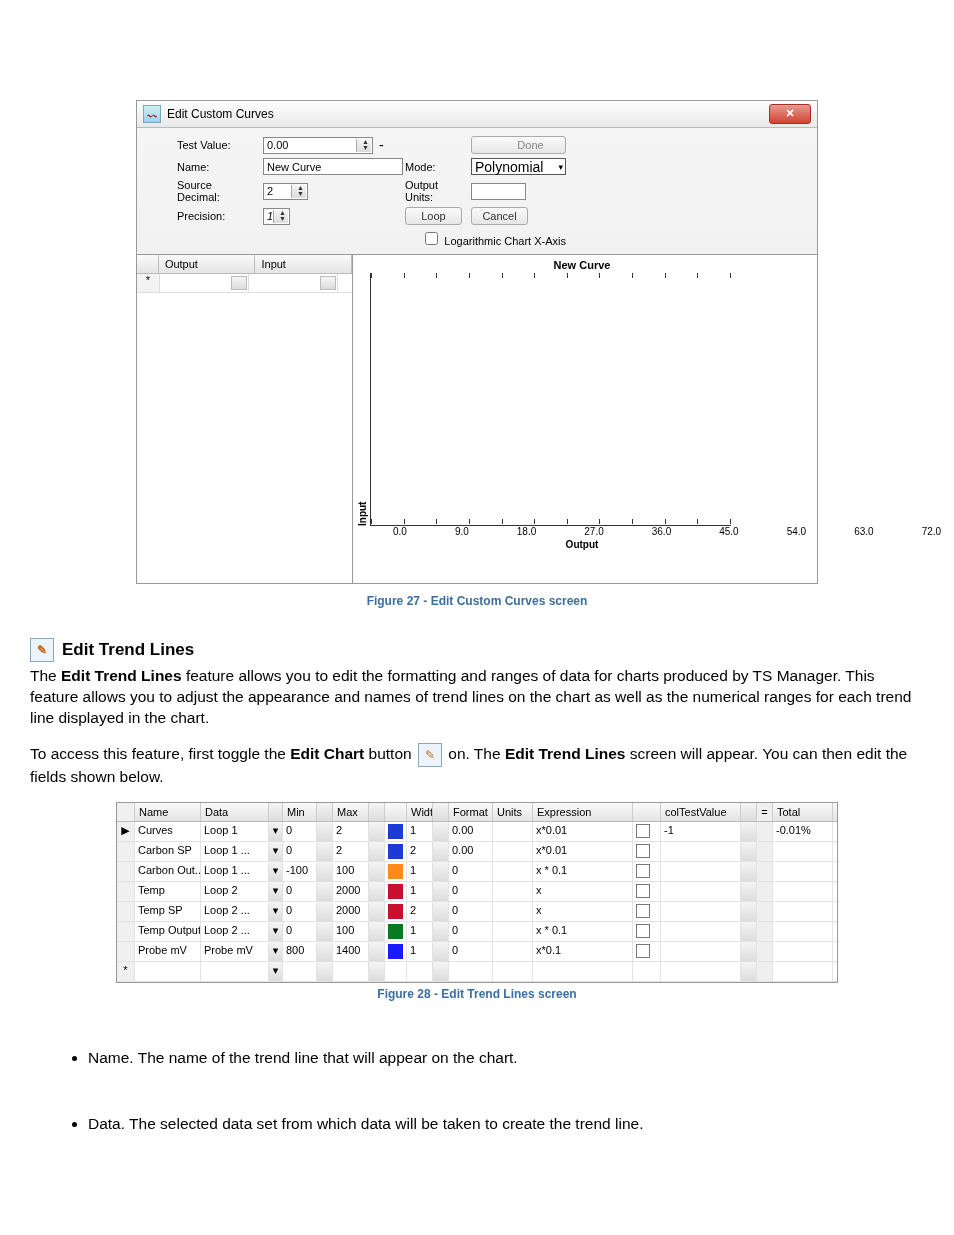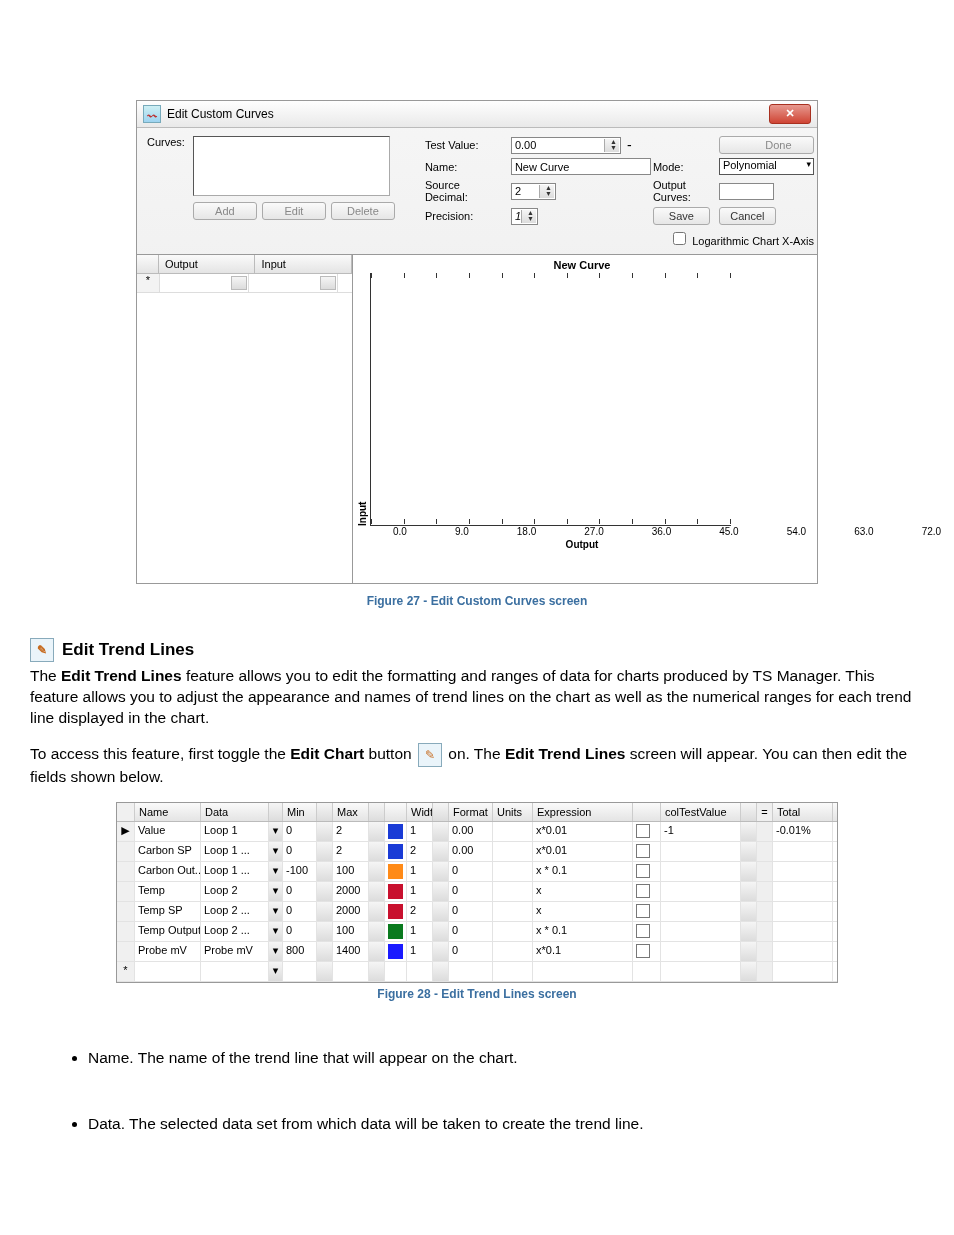--- a/index.html
+++ b/index.html
@@ -122,24 +122,24 @@
     font-size: 7px;
     line-height: 6px;
     color: #333;
     z-index: 1;
   }
   .dropdown {
     height: 17px;
     border: 1px solid #555;
     background: #fff;
     display: flex;
-    align-items: flex-start;
+    align-items: center;
     box-sizing: border-box;
     padding: 0 21px 0 3px;
-    font-size: 11px;
+    font-size: 14px;
     position: relative;
   }
   .dropdown::after {
     content: "▾";
     position: absolute;
     right: 2px;
     font-size: 9px;
   }
   .midrow {
     display: flex;
@@ -345,31 +345,20 @@
 <body>
 
 <div class="panel">
   <div class="titlebar">
     <span class="appicon">〰</span>
     <span>Edit Custom Curves</span>
     <span class="closebtn">✕</span>
   </div>
 
   <div class="upper">
-    <div class="upper-left">
-      <span>Curves:</span>
-      <div>
-        <div class="curves-list"></div>
-        <div class="btnrow">
-          <div class="winbtn">Add</div>
-          <div class="winbtn">Edit</div>
-          <div class="winbtn">Delete</div>
-        </div>
-      </div>
-    </div>
 
     <div class="upper-right">
       <span>Test Value:</span>
       <div class="spinner">
           <span>0.00</span>
           <span class="spinctrl">▲<br>▼</span>
         </div>
       <span style="font-size:14px;">-</span>
       <span></span>
       <div class="winbtn" style="color:#888;width:auto;padding-left:24px;">Done</div>
@@ -382,30 +371,30 @@
       <div class="dropdown">
           <span>Polynomial</span>
         </div>
 
       <span>Source Decimal:</span>
       <div class="spinner" style="width:45px;">
           <span>2</span>
           <span class="spinctrl">▲<br>▼</span>
         </div>
       <span></span>
-      <span style="grid-column:4;">Output Curves:</span>
+      <span style="grid-column:4;">Output Units:</span>
       <div class="txtinput" style="width:55px;"></div>
 
       <span>Precision:</span>
       <div class="spinner" style="width:27px;font-style:italic;">
           <span>10</span>
           <span class="spinctrl">▲<br>▼</span>
         </div>
       <span></span>
-      <div class="winbtn" style="color:#333;width:55px;grid-column:4;">Save</div>
+      <div class="winbtn" style="color:#333;width:55px;grid-column:4;">Loop</div>
       <div class="winbtn" style="color:#333;width:55px;">Cancel</div>
 
       <span style="grid-column:4 / span 2; text-align:right; font-size:11px;">
         <input type="checkbox" style="">
         <span>Logarithmic Chart X-Axis</span>
       </span>
     </div>
   </div>
 
   <div class="midrow">
@@ -510,21 +499,21 @@
     <div class="th c-expr">Expression</div>
     <div class="th c-tvcolor"></div>
     <div class="th c-tv" style="width:80px;">colTestValue</div>
     <div class="th c-spn"></div>
     <div class="th c-eq">=</div>
     <div class="th c-total">Total</div>
   </div>
   <div class="tbody" id="trend-tbody">
       <div class="tr">
         <div class="td c-handle">▶</div>
-        <div class="td c-name">Value</div>
+        <div class="td c-name">Curves</div>
         <div class="td c-data">Loop 1</div>
         <div class="td c-dd">▾</div>
         <div class="td c-min">0</div>
         <div class="td c-spn"></div>
         <div class="td c-max">2</div>
         <div class="td c-spn"></div>
         <div class="td c-color">
           <span class="sw" style="background:#1a3bd6"></span>
         </div>
         <div class="td c-width">1</div>

